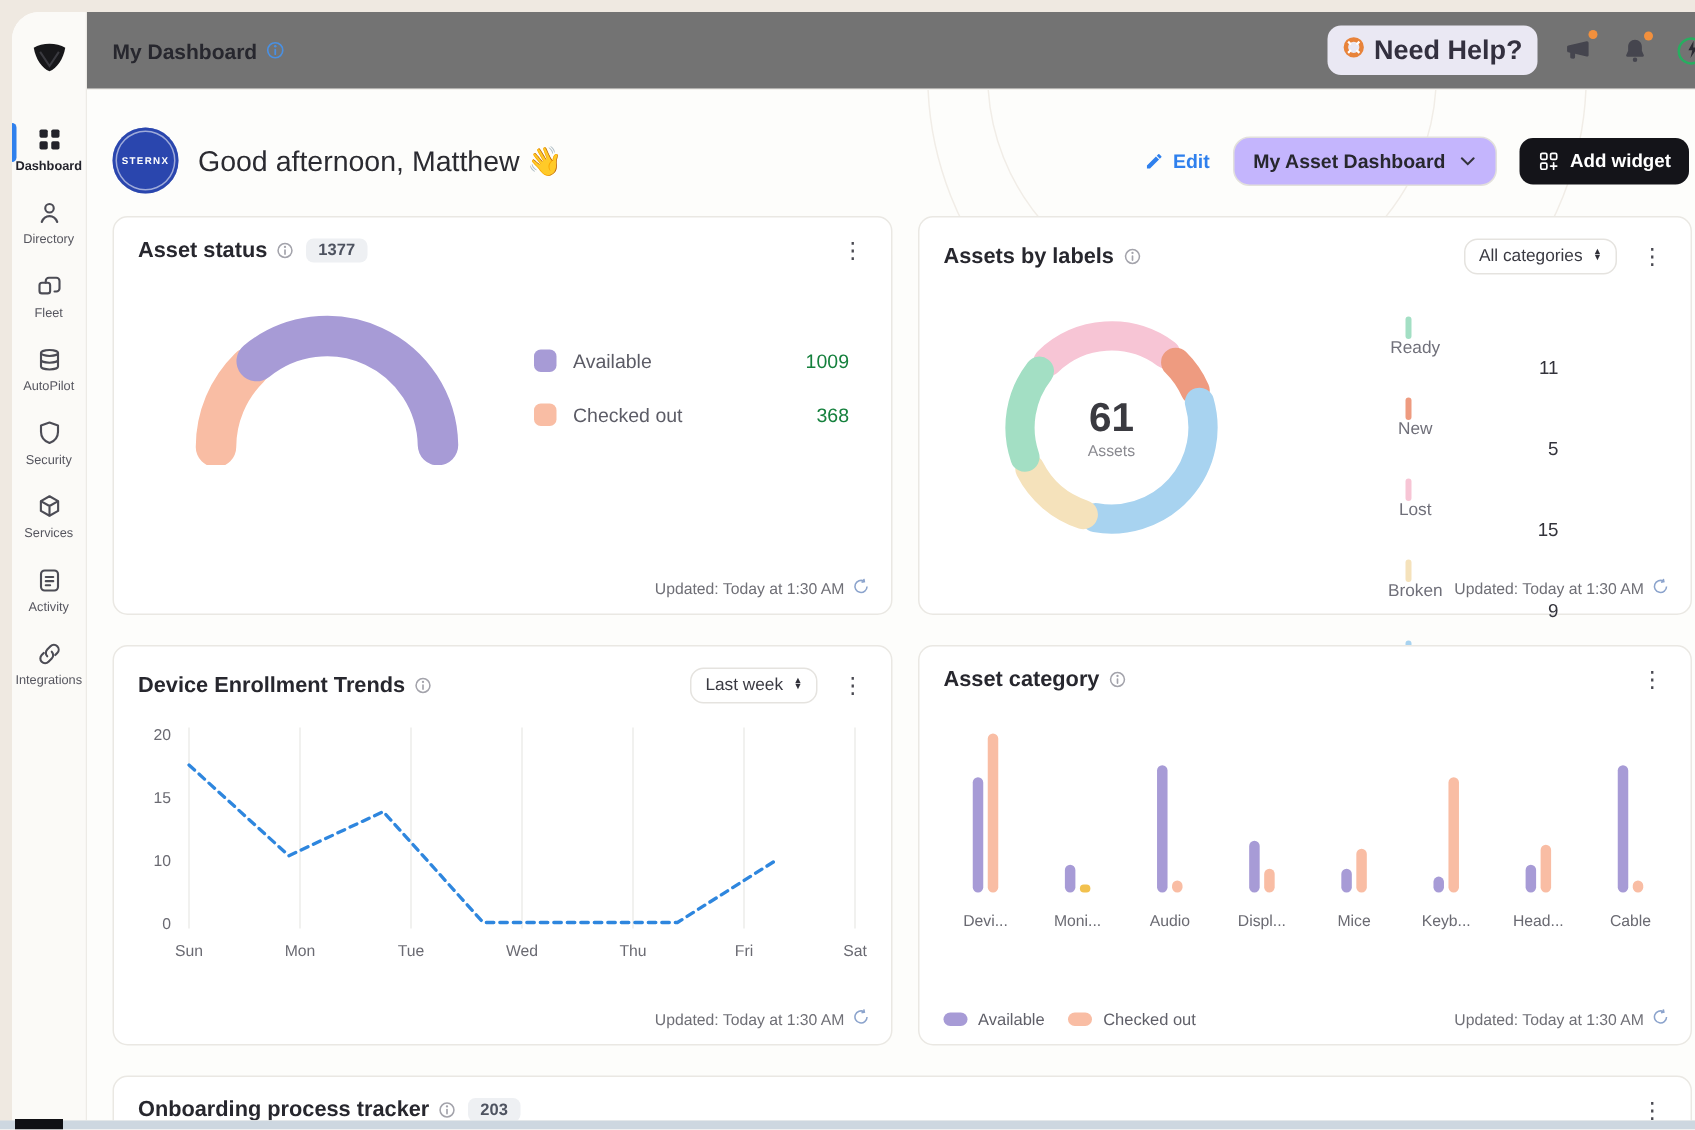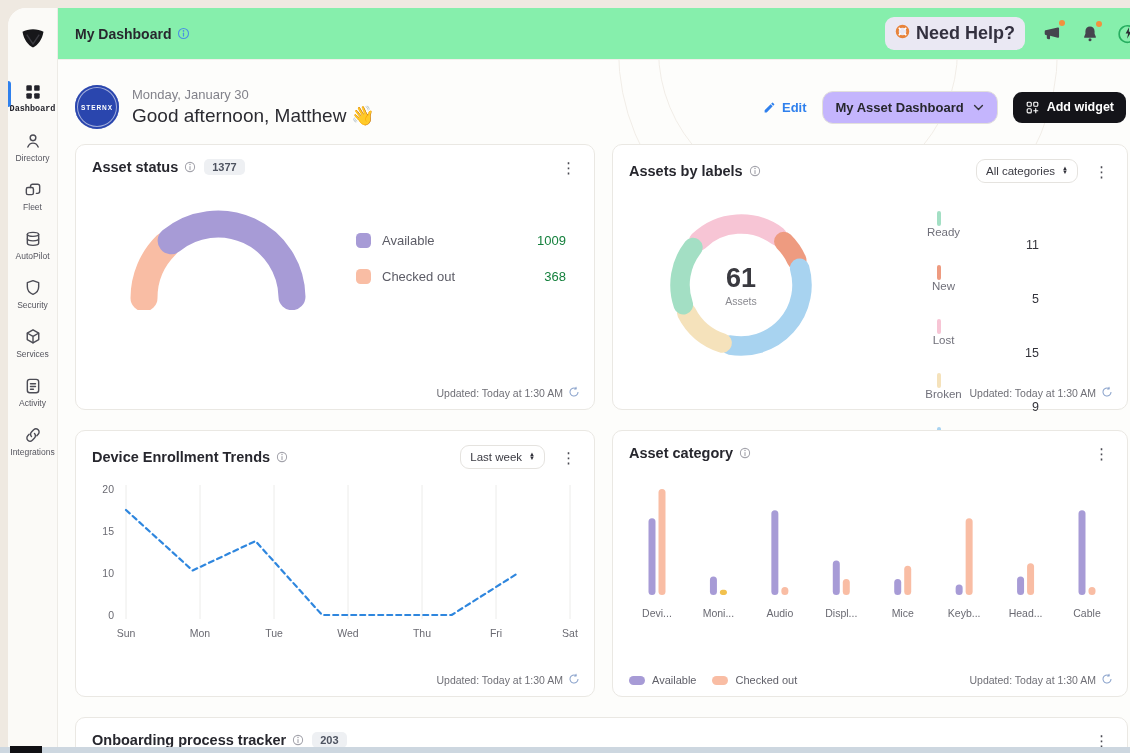--- a/index.html
+++ b/index.html
@@ -11,26 +11,26 @@
   .sidebar { position:absolute; left:0; top:0; bottom:0; width:50px; background:#fbfaf7;
              border-right:1px solid #edebe6; border-top-left-radius:18px;
              display:flex; flex-direction:column; align-items:center; }
   .logo { margin-top:16px; }
   .nav { margin-top:22px; display:flex; flex-direction:column; gap:13px; width:100%; }
   .nav-item { position:relative; display:flex; flex-direction:column; align-items:center; gap:2px;
               padding:2px 0; cursor:pointer; width:100%; }
   .nav-item.active::before { content:""; position:absolute; left:0; top:1px; width:3px; height:26px;
               background:#2f80ed; border-radius:0 3px 3px 0; }
   .nav-label { font-size:8.5px; color:#55555e; }
-  .nav-item.active .nav-label { color:#23232b; font-weight:700;font-family:Liberation Mono, monospace; }
+  .nav-item.active .nav-label { color:#23232b; font-weight:700; }
   .sidebar-bottom { margin-top:auto; margin-bottom:10px; display:flex; flex-direction:column; align-items:center; }
   .avatar-user { width:30px; height:30px; border-radius:50%; margin-top:26px;
        background:radial-gradient(circle at 50% 35%, #d8d2c8 0%, #a89f94 45%, #6e6962 100%); }
   
-  .topbar { position:absolute; left:50px; right:0; top:0; height:52px; background:#86efac;
+  .topbar { position:absolute; left:50px; right:0; top:0; height:52px; background:#737373;
             border-bottom:1px solid #f1efeb; display:flex; align-items:center; padding:0 0 0 17px; }
   .tb-title { font-size:14px; font-weight:700; color:#27272e; }
   .info { display:inline-flex; margin-left:6px; color:#a3a3ab; }
   .info.blue { color:#4a90e2; }
   .tb-right { margin-left:auto; display:flex; align-items:center; gap:17px; }
   .need-help { display:flex; align-items:center; gap:6px; background:#eae8f3; border-radius:9px;
                padding:6px 10px; font-size:18px; font-weight:700; color:#33303f; cursor:pointer; }
   .tb-icon { position:relative; cursor:pointer; display:flex; }
   .tb-dot { position:absolute; right:-2px; top:-3px; width:6px; height:6px; border-radius:50%; background:#f2903d; }
   .sync-wrap { margin-right:-9px; }
@@ -218,21 +218,20 @@
       </div>
     </header>
 
     <main class="content">
       <div class="deco" style="left:600px; top:-160px; width:300px; height:300px;"></div>
       <div class="deco" style="left:560px; top:-230px; width:440px; height:440px;"></div>
 
       <section class="greeting">
         <div class="logo-circle">STERNX</div>
         <div class="greet-text">
-          <div class="greet-date">Monday, January 30</div>
           <div class="greet-main">Good afternoon, Matthew 👋</div>
         </div>
         <div class="controls">
           <div class="edit-btn">
             <svg width="13" height="13" viewBox="0 0 24 24">
                 <path d="M3 17.2V21h3.8L17.9 9.9l-3.8-3.8zM20.7 7.1a1 1 0 0 0 0-1.4l-2.4-2.4a1 1 0 0 0-1.4 0l-1.8 1.8 3.8 3.8z" fill="#2f80ed"></path>
               </svg>
             <span>Edit</span>
           </div>
           <div class="dash-select">

